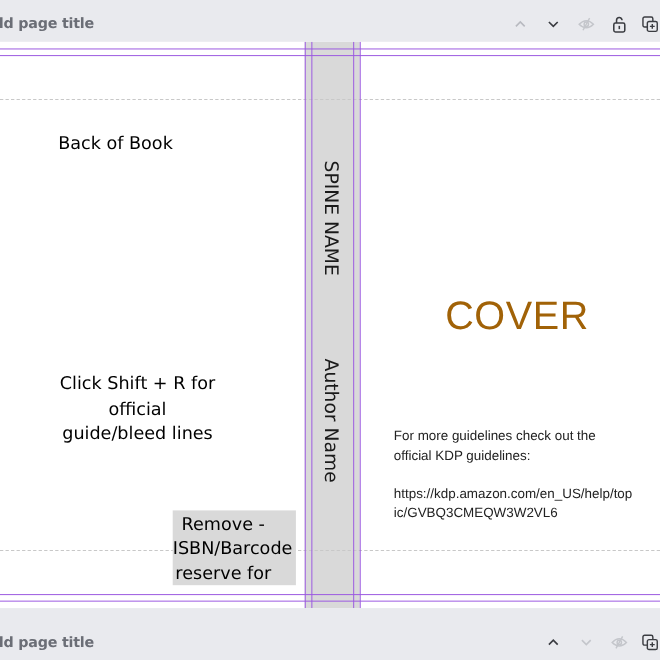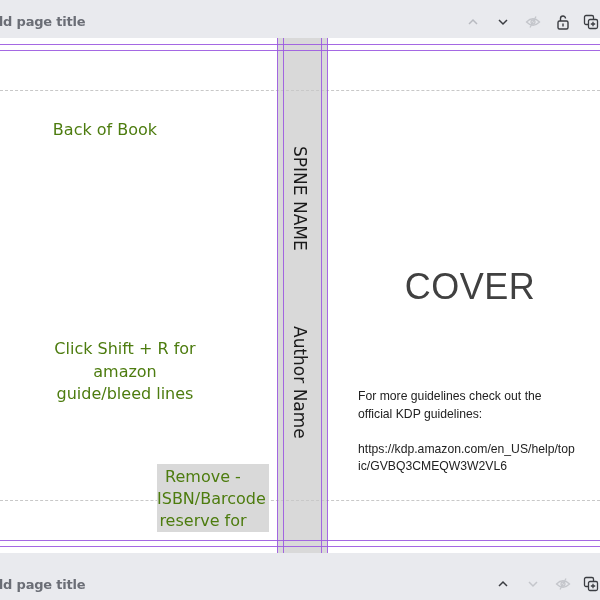--- a/index.html
+++ b/index.html
@@ -11,29 +11,29 @@
   .top .page-title { top:14px; }
   .bottom .page-title { top:24px; }
   .tool { position:absolute; width:22px; height:22px; display:flex; align-items:center; justify-content:center; cursor:pointer; }
   .top .tool { top:11px; }
   .bottom .tool { top:20px; }
   .canvas { position:absolute; left:0; top:38px; width:600px; height:515px; background:#fff; overflow:hidden; }
   .spine { position:absolute; left:277px; top:0; width:50px; height:515px; background:#d9d9d9; }
   .vline { position:absolute; top:0; width:1px; height:515px; background:#9b59e0; opacity:0.9; }
   .hline { position:absolute; left:0; width:600px; height:1px; background:#9b59e0; opacity:0.9; }
   .dotline { position:absolute; left:0; width:600px; height:0; border-top:1px dashed #c8c8c8; }
-  .txt { position:absolute; color:#4d7c0f; font-family:"DejaVu Sans", sans-serif; }
+  .txt { position:absolute; color:#000000; font-family:"DejaVu Sans", sans-serif; }
   .back-title { left:30px; top:82px; width:150px; text-align:center; font-size:16px; }
   .shift-note { left:40px; top:300px; width:170px; text-align:center; font-size:16px; line-height:22.5px; }
   .barcode { position:absolute; left:157px; top:426px; width:112px; height:68px; background:#d9d9d9; }
   .barcode-text { left:157px; top:428px; width:92px; text-align:center; font-size:16px; line-height:22px; }
   .vert { position:absolute; writing-mode:vertical-rl; font-family:"DejaVu Sans", sans-serif; font-size:17px; color:#1a1a1a; }
   .spine-name { left:290px; top:108px; }
   .author-name { left:290px; top:288px; }
-  .cover-title { left:380px; top:228px; width:180px; text-align:center; font-size:36px; font-family:"Liberation Sans", sans-serif; color:#404040; letter-spacing:0.5px; }
+  .cover-title { left:380px; top:228px; width:180px; text-align:center; font-size:36px; font-family:"Liberation Sans", sans-serif; color:#a16207; letter-spacing:0.5px; }
   .info { left:358px; top:350px; width:242px; font-size:12.2px; line-height:17.5px; color:#222; font-family:"Liberation Sans", sans-serif; }
   .info .gap { height:17.5px; }
 </style>
 </head>
 <body>
 
 <div class="page-header top">
   <span class="page-title">dd page title</span>
   <span class="tool" style="left:462px">
     <svg width="14" height="14" viewBox="0 0 14 14">
@@ -78,21 +78,21 @@
   <div class="hline" style="top:508px"></div>
   <div class="vline" style="left:277px"></div>
   <div class="vline" style="left:283px"></div>
   <div class="vline" style="left:321px"></div>
   <div class="vline" style="left:327px"></div>
 
   <div class="txt back-title">Back of Book</div>
 
   <div class="txt shift-note">
     <div>Click Shift + R for</div>
-    <div>amazon</div>
+    <div>official</div>
     <div>guide/bleed lines</div>
   </div>
 
   <div class="barcode"></div>
   <div class="txt barcode-text">
     <div>Remove -</div>
     <div>ISBN/Barcode</div>
     <div>reserve for</div>
   </div>
 

